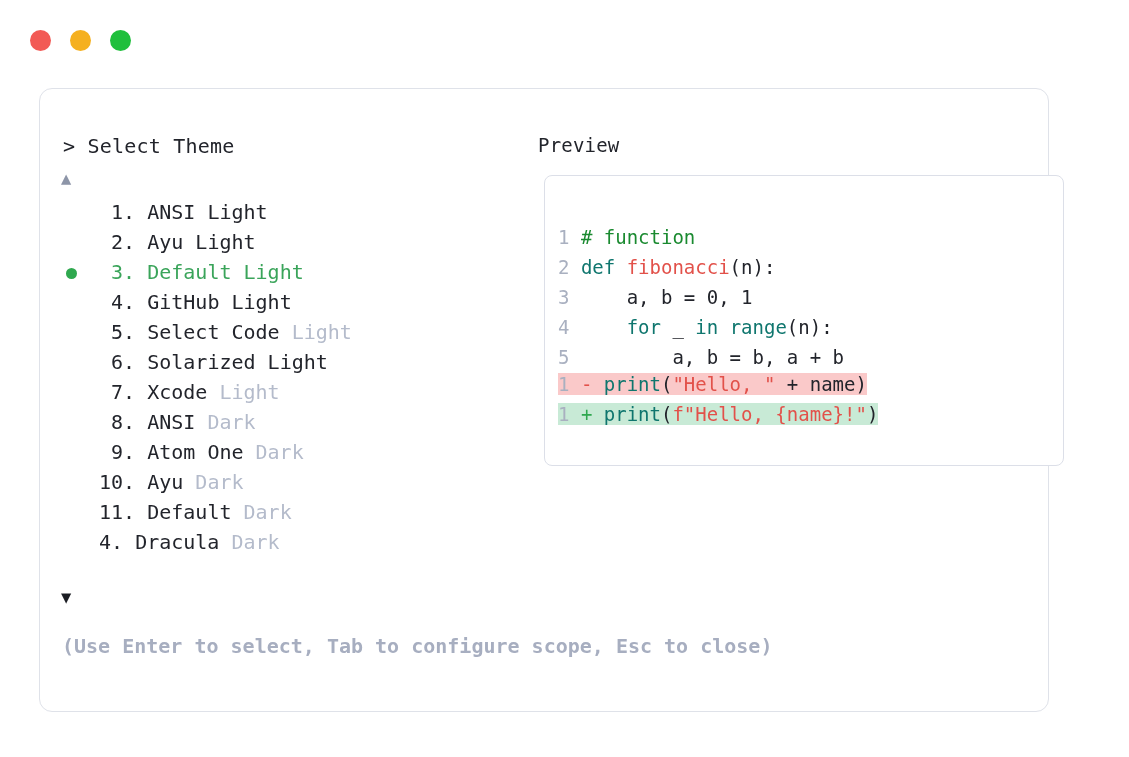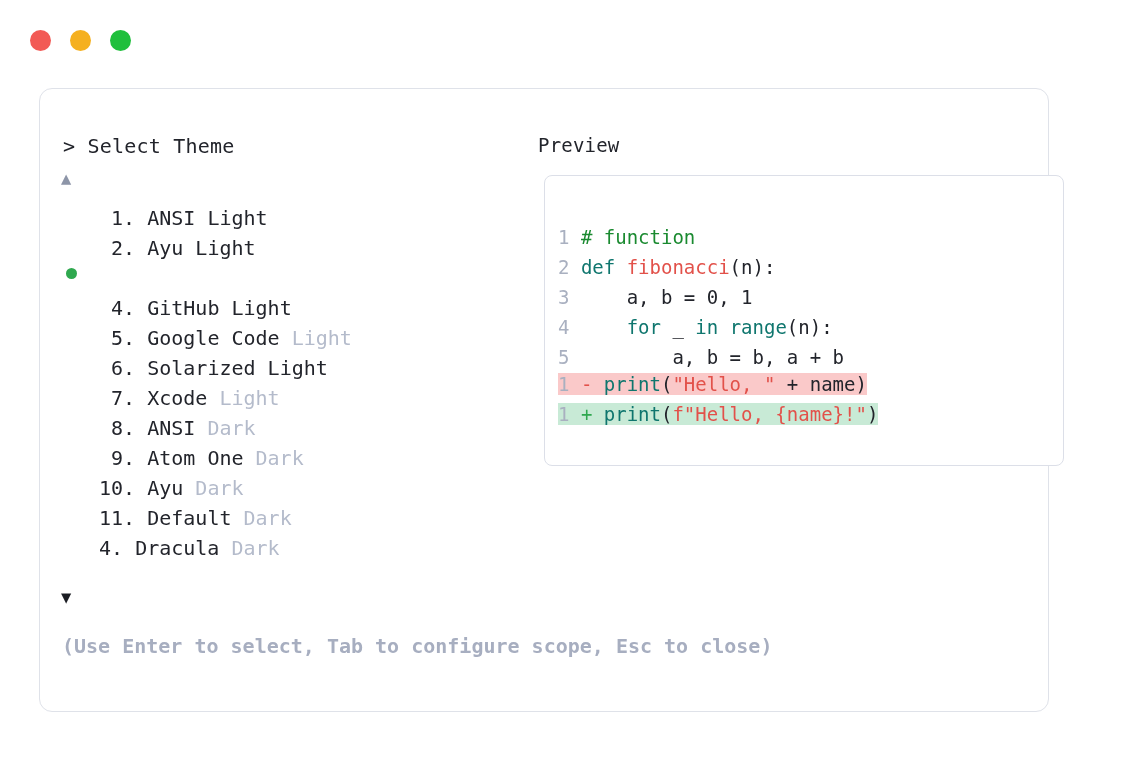--- a/index.html
+++ b/index.html
@@ -102,21 +102,21 @@
     left: 3px;
     top: 11px;
     width: 11px;
     height: 11px;
     border-radius: 50%;
     background: #2fa84f;
   }
   .row-label {
     position: absolute;
     left: 36px;
-    top: 6px;
+    top: 0;
     white-space: pre;
   }
   .num { color: #22242b; }
   .name { color: #22242b; }
   .variant { color: #22242b; }
   .theme-row.selected .num,
   .theme-row.selected .name,
   .theme-row.selected .variant { color: #3aa45a; }
   .theme-row.dim-variant .variant { color: #b4bbcb; }
 
@@ -194,23 +194,23 @@
 
     <div class="prompt-header">&gt; Select Theme</div>
     <div class="preview-header">Preview</div>
 
     <div class="scroll-arrow up">▲</div>
     <div class="scroll-arrow down">▼</div>
 
     <div class="theme-list" id="theme-list">
         <div class="theme-row"><span class="row-label"><span class="num"> 1. </span><span class="name">ANSI</span><span class="variant"> Light</span></span></div>
         <div class="theme-row"><span class="row-label"><span class="num"> 2. </span><span class="name">Ayu</span><span class="variant"> Light</span></span></div>
-        <div class="theme-row selected"><span class="bullet"></span></div>
+        <div class="theme-row selected"><span class="bullet"></span><span class="row-label"><span class="num"> 3. </span><span class="name">Default</span><span class="variant"> Light</span></span></div>
         <div class="theme-row"><span class="row-label"><span class="num"> 4. </span><span class="name">GitHub</span><span class="variant"> Light</span></span></div>
-        <div class="theme-row dim-variant"><span class="row-label"><span class="num"> 5. </span><span class="name">Google Code</span><span class="variant"> Light</span></span></div>
+        <div class="theme-row dim-variant"><span class="row-label"><span class="num"> 5. </span><span class="name">Select Code</span><span class="variant"> Light</span></span></div>
         <div class="theme-row"><span class="row-label"><span class="num"> 6. </span><span class="name">Solarized</span><span class="variant"> Light</span></span></div>
         <div class="theme-row dim-variant"><span class="row-label"><span class="num"> 7. </span><span class="name">Xcode</span><span class="variant"> Light</span></span></div>
         <div class="theme-row dim-variant"><span class="row-label"><span class="num"> 8. </span><span class="name">ANSI</span><span class="variant"> Dark</span></span></div>
         <div class="theme-row dim-variant"><span class="row-label"><span class="num"> 9. </span><span class="name">Atom One</span><span class="variant"> Dark</span></span></div>
         <div class="theme-row dim-variant"><span class="row-label"><span class="num">10. </span><span class="name">Ayu</span><span class="variant"> Dark</span></span></div>
         <div class="theme-row dim-variant"><span class="row-label"><span class="num">11. </span><span class="name">Default</span><span class="variant"> Dark</span></span></div>
         <div class="theme-row dim-variant"><span class="row-label"><span class="num">4. </span><span class="name">Dracula</span><span class="variant"> Dark</span></span></div>
       </div>
 
     <div class="hint">(Use Enter to select, Tab to configure scope, Esc to close)</div>

